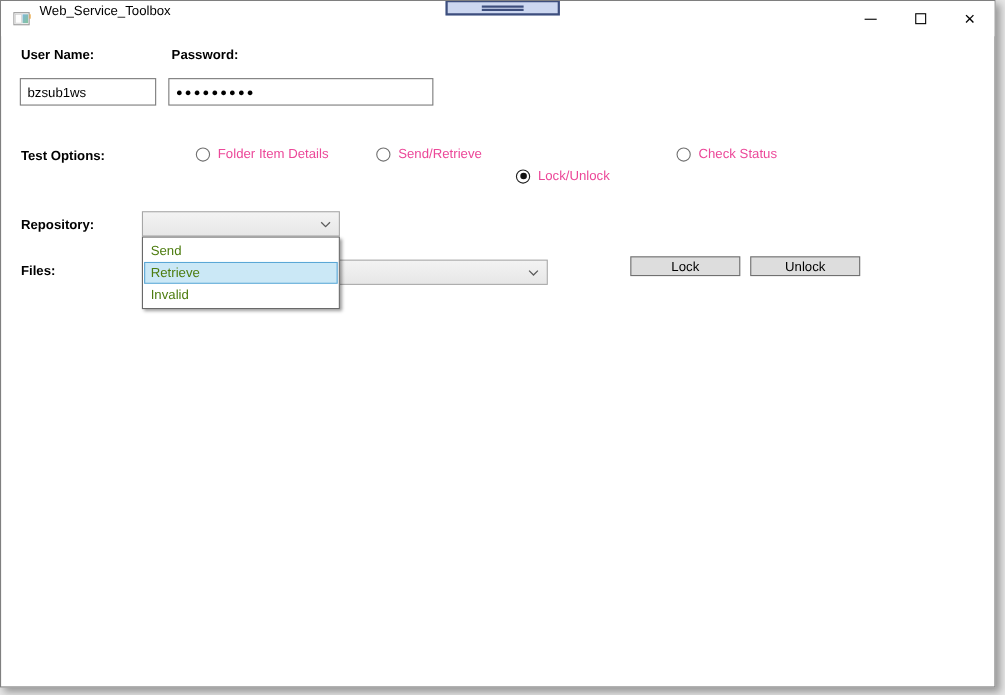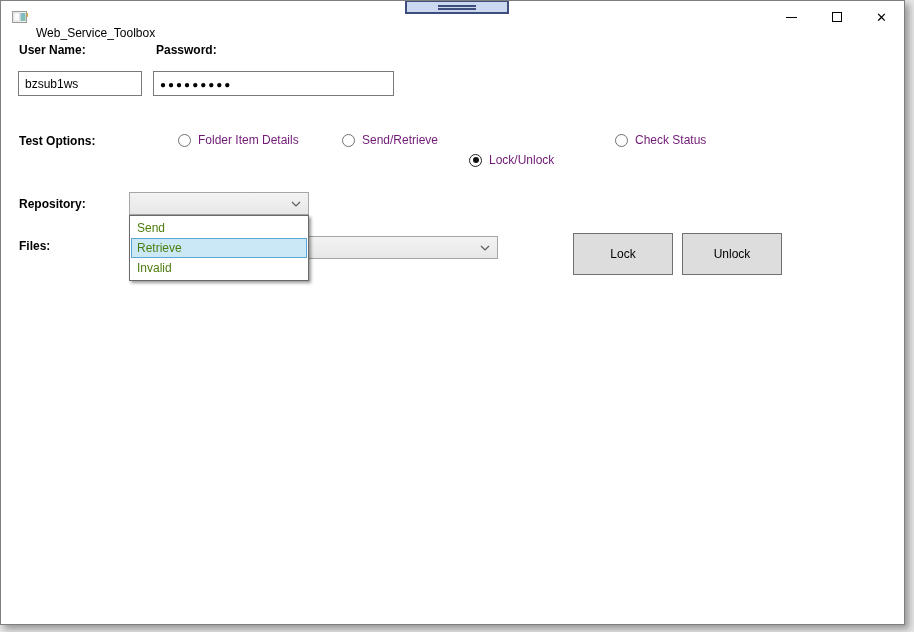--- a/index.html
+++ b/index.html
@@ -10,21 +10,21 @@
     -webkit-font-smoothing:antialiased;
   }
   .window{
     position:absolute;left:0;top:0;width:905px;height:625px;
     background:#ffffff;border:1px solid #7f7f7f;box-sizing:border-box;
     box-shadow:4px 4px 7px rgba(0,0,0,0.35);
   }
   
   .title-bar{position:absolute;left:0;top:0;right:0;height:32px;background:#ffffff;}
   .app-icon{position:absolute;left:11px;top:8px;width:16px;height:16px;}
-  .title-text{position:absolute;left:35px;top:25px;font-size:12px;color:#000;white-space:nowrap;}
+  .title-text{position:absolute;left:35px;top:2px;font-size:12px;color:#000;white-space:nowrap;}
   .win-controls{position:absolute;right:0;top:0;height:32px;display:flex;}
   .win-btn{width:45px;height:32px;display:flex;align-items:center;justify-content:center;cursor:default;}
   .min-glyph{width:11px;height:0;border-top:1px solid #000;}
   .max-glyph{width:10px;height:10px;border:1px solid #000;box-sizing:border-box;}
   .close-glyph{font-size:13px;color:#000;line-height:1;}
   
   .dock-handle{
     position:absolute;left:404px;top:0;width:104px;height:13px;
     background:#ccd7f0;border:2px solid #3d4e7d;border-top-width:1px;
     box-sizing:border-box;display:flex;flex-direction:column;justify-content:center;align-items:center;gap:1px;
@@ -33,21 +33,21 @@
   
   .form-label{position:absolute;font-size:12px;font-weight:bold;color:#000;white-space:nowrap;}
   .text-input{
     position:absolute;box-sizing:border-box;height:25px;
     border:1px solid #7a7a7a;background:#fff;color:#000;
     font-family:"Liberation Sans", sans-serif;font-size:12px;padding:0 6px;outline:none;
   }
   #username-input{left:17px;top:70px;width:124px;}
   #password-input{left:152px;top:70px;width:241px;font-size:10px;letter-spacing:2px;font-weight:bold;padding-top:1px;}
   
-  .radio-item{position:absolute;top:132px;display:flex;align-items:center;gap:7px;font-size:12px;color:#701a75;white-space:nowrap;}
+  .radio-item{position:absolute;top:132px;display:flex;align-items:center;gap:7px;font-size:12px;color:#ec4899;white-space:nowrap;}
   .radio-circle{width:13px;height:13px;border:1px solid #707070;border-radius:50%;background:#fff;box-sizing:border-box;display:flex;align-items:center;justify-content:center;flex:0 0 auto;}
   .radio-item.selected .radio-circle{border-color:#1f1f1f;}
   .radio-dot{width:6px;height:6px;border-radius:50%;background:transparent;}
   .radio-item.selected .radio-dot{background:#111;}
   
   .combobox{
     position:absolute;box-sizing:border-box;height:23px;
     background:linear-gradient(#f3f3f3,#e7e7e7);
     border:1px solid #a6a6a6;cursor:default;
   }
@@ -58,21 +58,21 @@
   
   .dropdown-popup{
     position:absolute;left:128px;top:214px;width:180px;box-sizing:border-box;
     background:#fff;border:1px solid #696969;padding:2px 1px;
     box-shadow:2px 2px 3px rgba(0,0,0,0.4);z-index:10;
   }
   .dropdown-item{height:20px;line-height:20px;padding-left:6px;font-size:12px;color:#4d7c0f;cursor:default;}
   .dropdown-item.highlighted{background:#cbe8f6;box-shadow:inset 0 0 0 1px #5aa7d6;}
   
   .action-button{
-    position:absolute;top:232px;width:100px;height:42px;box-sizing:border-box;
+    position:absolute;top:232px;width:100px;height:18px;box-sizing:border-box;
     background:#dddddd;border:1px solid #707070;
     display:flex;align-items:center;justify-content:center;
     font-size:12px;color:#000;cursor:default;
   }
   #lock-button{left:572px;}
   #unlock-button{left:681px;}
   #delete-button{left:791px;}
 </style>
 </head>
 <body>

